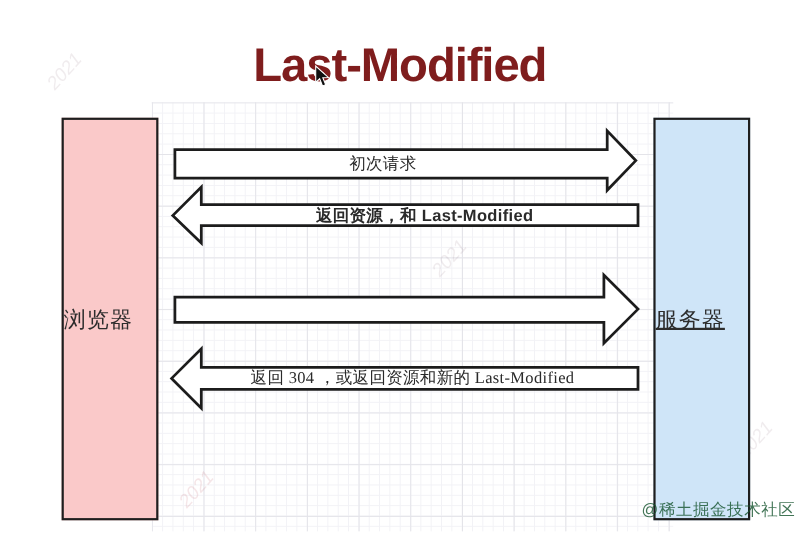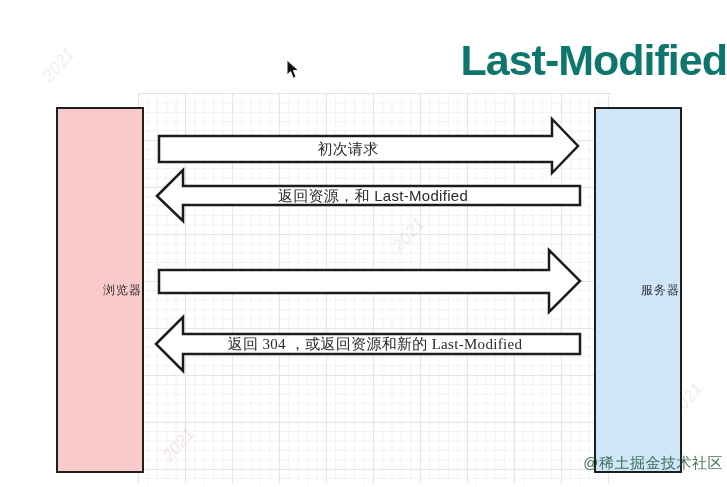--- a/index.html
+++ b/index.html
@@ -17,39 +17,39 @@
     background-image:
       linear-gradient(90deg,#e4e4e9 1px,transparent 1px),
       linear-gradient(#e4e4e9 1px,transparent 1px),
       linear-gradient(90deg,#f2f2f6 1px,transparent 1px),
       linear-gradient(#f2f2f6 1px,transparent 1px);
     background-size:47px 47px,47px 47px,9.4px 9.4px,9.4px 9.4px;
   }
   .title{
     position:absolute;
     left:0;right:0;top:36px;
-    text-align:right;
+    text-align:center;
     font-size:43px;
     font-weight:800;
     letter-spacing:-1px;
-    color:#0f766e;
+    color:#7f1d1d;
     margin:0;
   }
   .node{
     position:absolute;
     width:88px;
     top:107px;height:366px;
     border:2.5px solid #1e1e1e;
     box-sizing:border-box;
-    display:flex;align-items:center;justify-content:flex-end;
-    font-size:12px;color:#2d2d2d;
+    display:flex;align-items:center;justify-content:flex-start;
+    font-size:20px;color:#2d2d2d;
     letter-spacing:1px;
   }
   .node-browser{left:56px;background:#fac9c9;}
-  .node-server{left:594px;background:#cfe5f8;}
+  .node-server{left:594px;background:#cfe5f8;text-decoration:underline;}
   .arrows-svg{position:absolute;left:0;top:0;}
   .arrow-shape{fill:#ffffff;stroke:#1c1c1c;stroke-width:2.5;stroke-linejoin:miter;}
   .arrow-label{
     position:absolute;
     transform:translate(-50%,-50%);
     white-space:nowrap;
     font-size:15px;color:#2a2a2a;
     letter-spacing:0.3px;
   }
   .watermark{
@@ -99,18 +99,18 @@
   </div>
 
   <svg class="arrows-svg" width="727" height="487" viewBox="0 0 727 487">
     <polygon class="arrow-shape" points="159,136 552,136 552,119 578,146 552,173 552,162 159,162"></polygon>
     <polygon class="arrow-shape" points="157,196 183,170 183,186 580,186 580,205 183,205 183,221"></polygon>
     <polygon class="arrow-shape" points="159,270 549,270 549,250 580,281 549,312 549,293 159,293"></polygon>
     <polygon class="arrow-shape" points="156,344 183,317 183,334 580,334 580,354 183,354 183,371"></polygon>
   </svg>
 
   <div class="arrow-label" style="left:348px;top:149px;">初次请求</div>
-  <div class="arrow-label" style="left:373px;top:196px;">返回资源，和 Last-Modified</div>
+  <div class="arrow-label" style="left:386px;top:196px;font-weight:bold;">返回资源，和 Last-Modified</div>
   <div class="arrow-label" style="left:375px;top:344px;font-family:Liberation Serif, serif;">返回 304 ，或返回资源和新的 Last-Modified</div>
 
   <div class="watermark">@稀土掘金技术社区</div>
 
 </div>
 
 </body></html>

